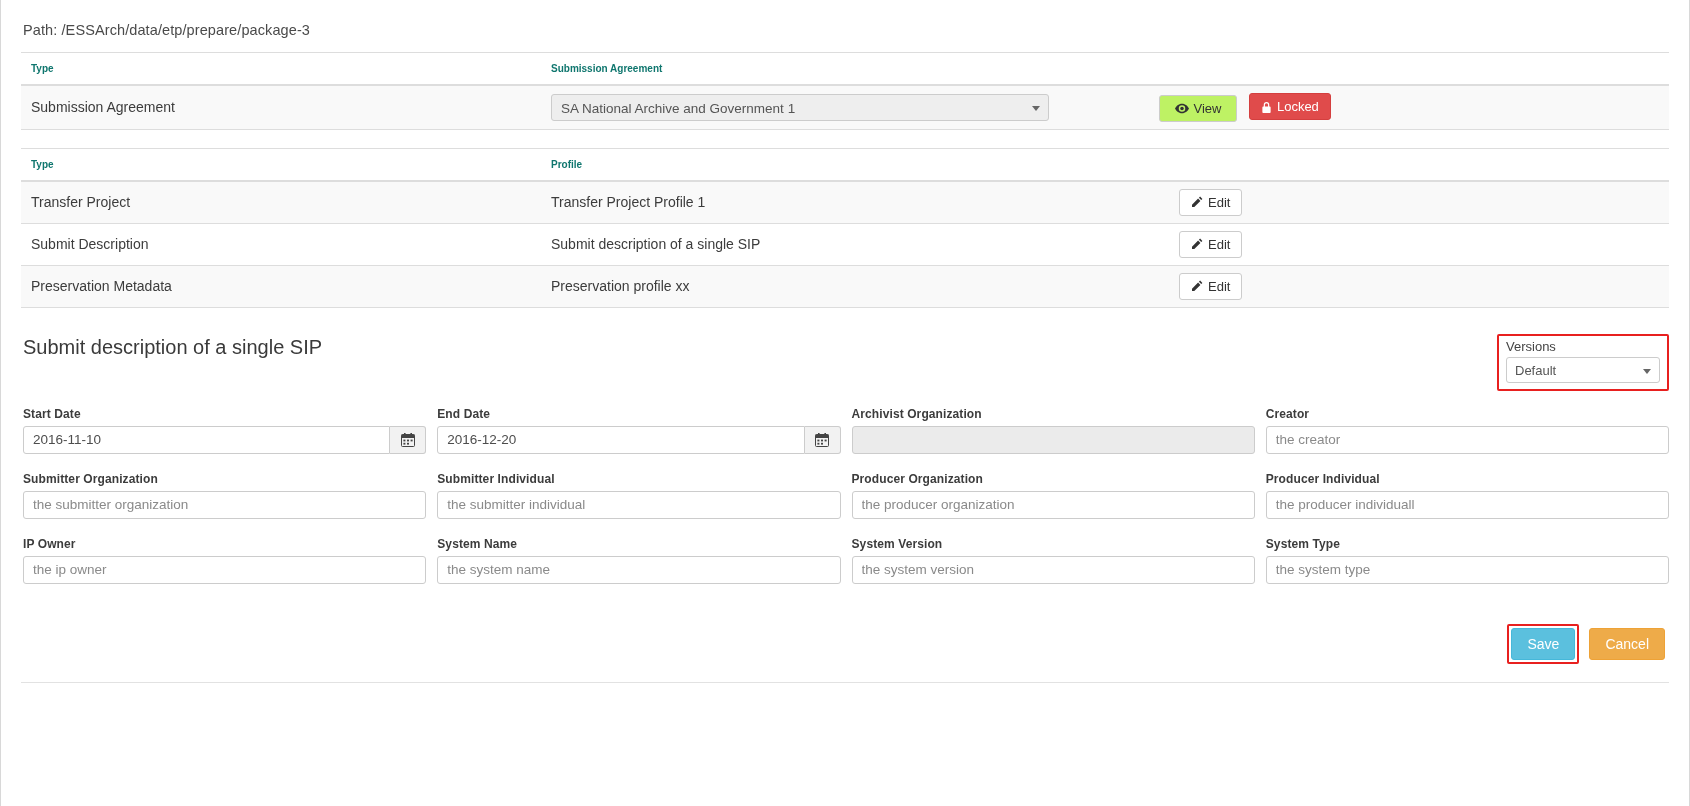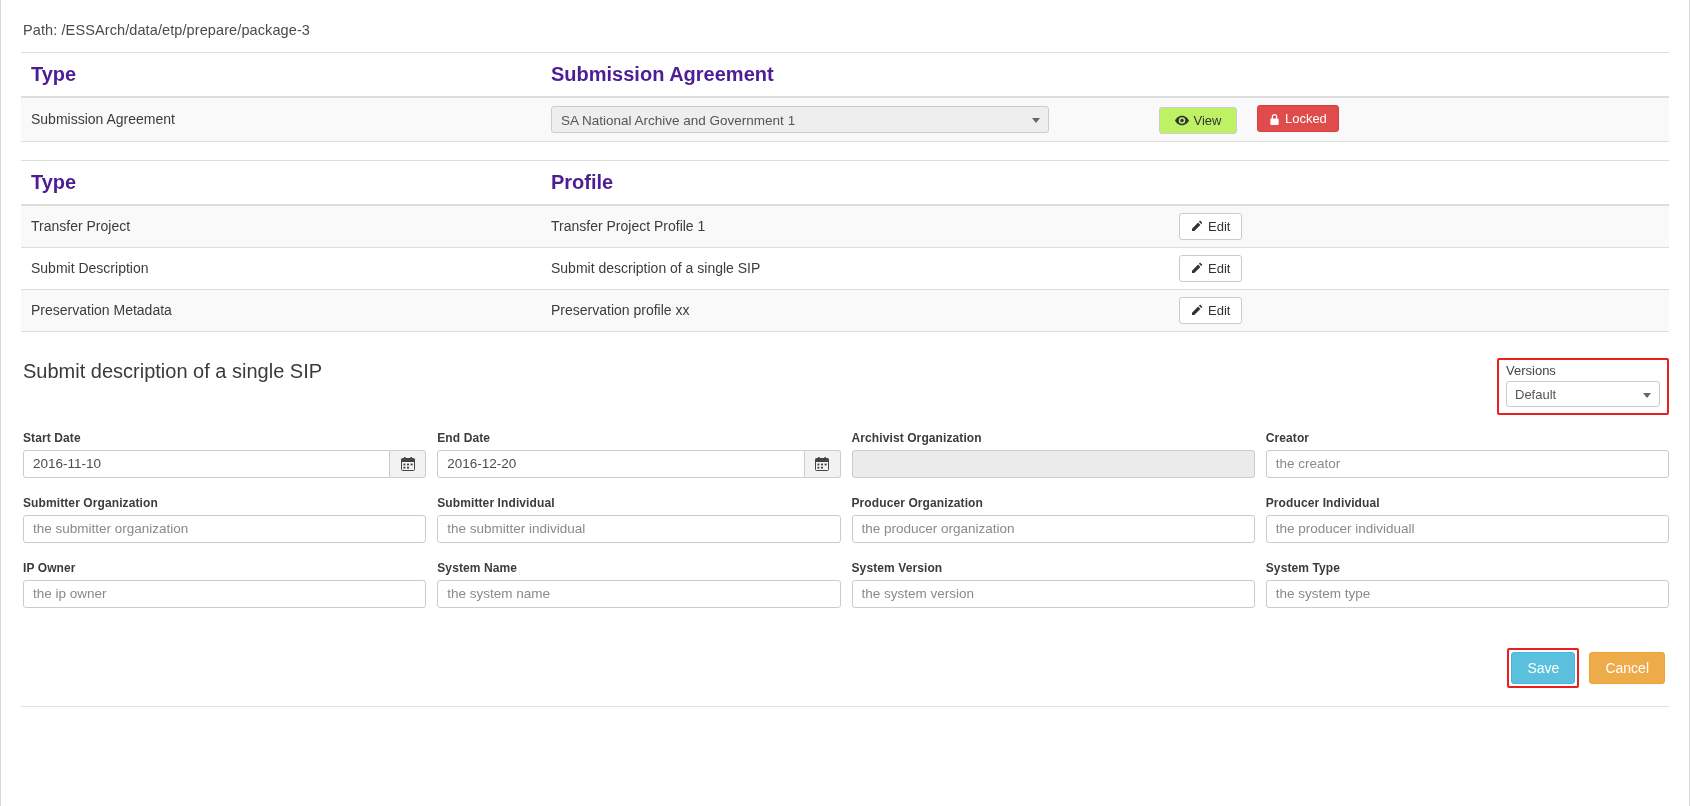--- a/index.html
+++ b/index.html
@@ -33,23 +33,23 @@
   
   .tbl {
     width: 100%;
     border-collapse: collapse;
     border-top: 1px solid #dddddd;
     border-bottom: 1px solid #dddddd;
     table-layout: fixed;
   }
   .tbl th {
     text-align: left;
-    font-size: 20px;
+    font-size: 10px;
     font-weight: bold;
-    color: #4c1d95;
+    color: #0f766e;
     padding: 10px 8px 10px 10px;
     border-bottom: 2px solid #dddddd;
     background: #ffffff;
   }
   .tbl td {
     font-size: 14px;
     color: #3c3c3c;
     padding: 7px 8px 7px 10px;
     border-top: 1px solid #dddddd;
     vertical-align: middle;
@@ -300,21 +300,21 @@
           <td class="act-cell">
             <button class="btn btn-default btn-view">
               <span class="ico">
                 <svg width="14" height="11" viewBox="0 0 16 11">
                   <path d="M8 0C4 0 1.2 3 0 5.5 1.2 8 4 11 8 11s6.8-3 8-5.5C14.8 3 12 0 8 0zm0 9.2A3.7 3.7 0 1 1 8 1.8a3.7 3.7 0 0 1 0 7.4z" fill="#333"></path>
                   <circle cx="8" cy="5.5" r="2" fill="#333"></circle>
                 </svg>
               </span>
               <span>View</span>
             </button>
-            <button class="btn btn-danger btn-locked" style="margin-left:16px;align-items:flex-end;">
+            <button class="btn btn-danger btn-locked" style="margin-left:8px;align-items:flex-end;">
               <span class="ico">
                 <svg width="11" height="13" viewBox="0 0 12 14">
                   <path d="M3 6V4a3 3 0 0 1 6 0v2h.6c.5 0 .9.4.9.9v5.2c0 .5-.4.9-.9.9H2.4a.9.9 0 0 1-.9-.9V6.9c0-.5.4-.9.9-.9H3zm1.3 0h3.4V4a1.7 1.7 0 1 0-3.4 0v2z" fill="#ffffff"></path>
                 </svg>
               </span>
               <span>Locked</span>
             </button>
           </td>
         </tr>
       </tbody>

